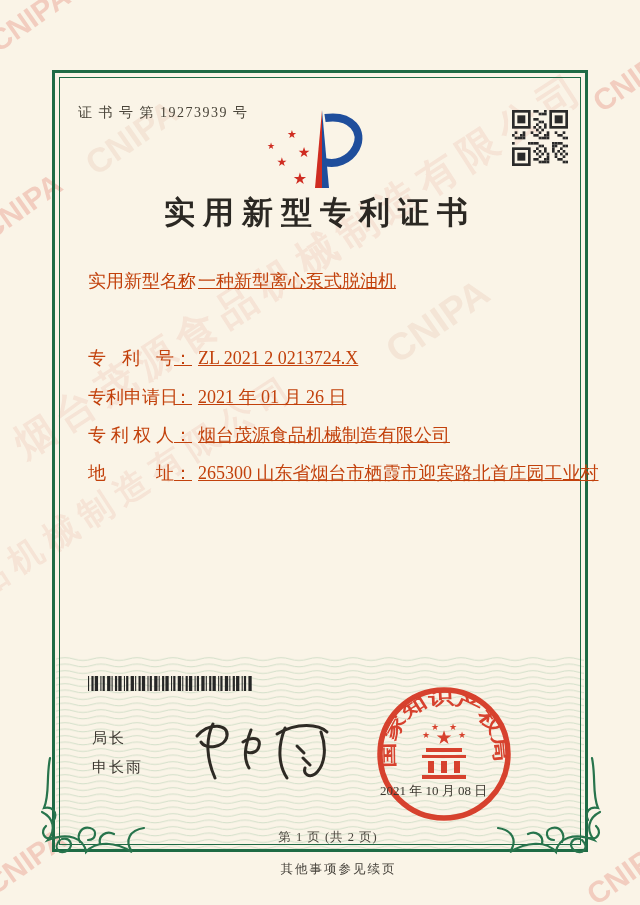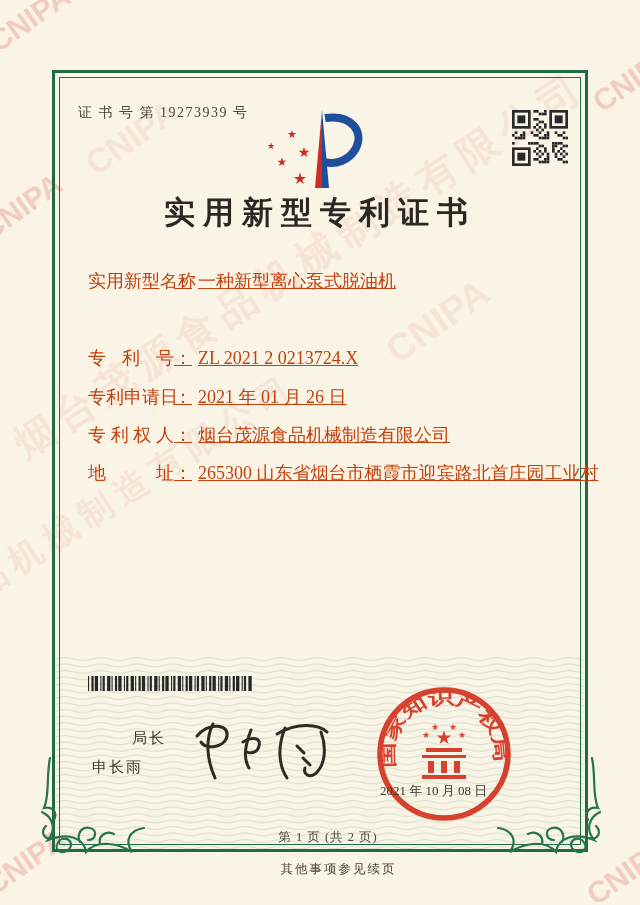--- a/index.html
+++ b/index.html
@@ -26,21 +26,21 @@
   .grant-right{position:absolute;left:242px;top:0;white-space:nowrap;}
   .grant-right .flabel2{letter-spacing:3px;}
   
   .paras{left:78px;top:527px;width:490px;font-size:13.5px;line-height:1.68;color:#44403a;z-index:6;text-align:justify;}
   .paras p{margin:0;text-indent:2em;}
   
   .waves{left:56px;top:656px;z-index:2;}
   .barcode{left:88px;top:676px;z-index:6;}
   .qr{left:512px;top:110px;z-index:6;}
   .logo{left:258px;top:104px;z-index:6;}
-  .sig-title{left:92px;top:729px;font-size:15px;color:#3a362f;z-index:6;letter-spacing:2px;margin-left:40px;}
+  .sig-title{left:92px;top:729px;font-size:15px;color:#3a362f;z-index:6;letter-spacing:2px;}
   .sig-name{left:92px;top:758px;font-size:15px;color:#3a362f;z-index:6;letter-spacing:2px;text-align:center;}
   .signature-svg{left:185px;top:712px;z-index:7;}
   .seal-svg{left:375px;top:684px;z-index:6;}
   .seal-date{left:380px;top:782px;width:145px;font-size:13px;color:#3b372f;z-index:8;white-space:nowrap;}
   .flourish-l{left:36px;top:756px;z-index:6;}
   .flourish-r{left:494px;top:756px;z-index:6;transform:scaleX(-1);}
   .page-info{left:0;right:0;top:829px;text-align:center;font-size:12.5px;color:#48443c;z-index:6;letter-spacing:1px;padding-left:16px;}
   .cont-note{left:0;right:0;top:861px;text-align:center;font-size:12.5px;color:#45413a;z-index:6;letter-spacing:2px;padding-left:37px;}
 </style>
 </head>

